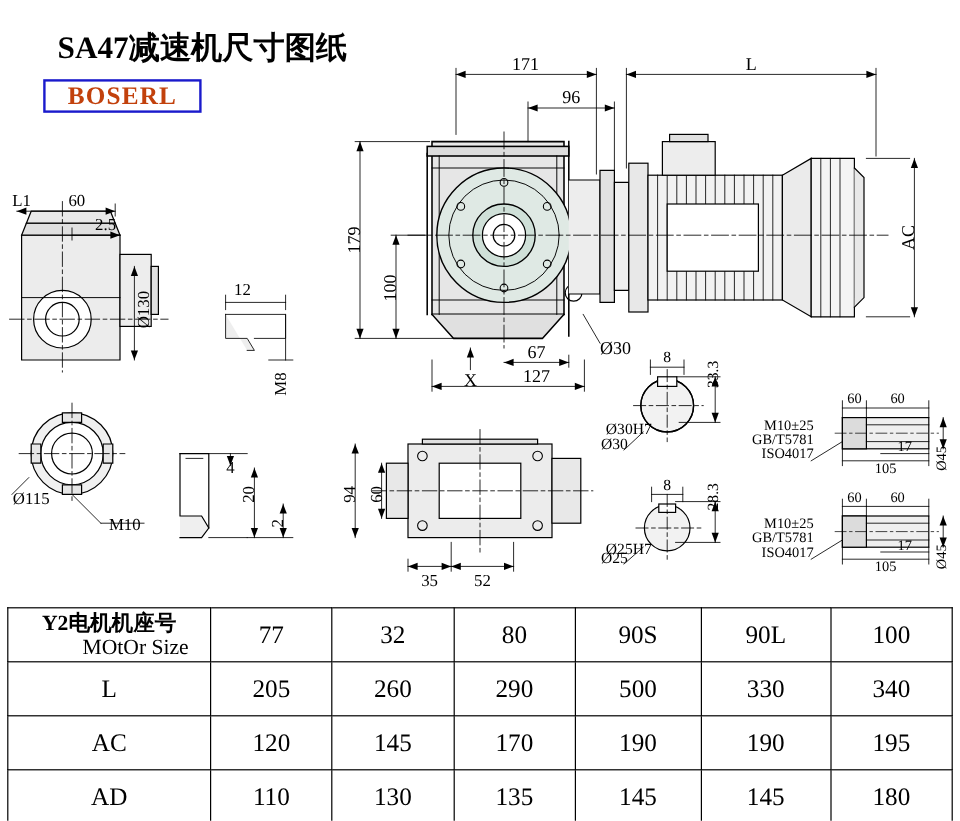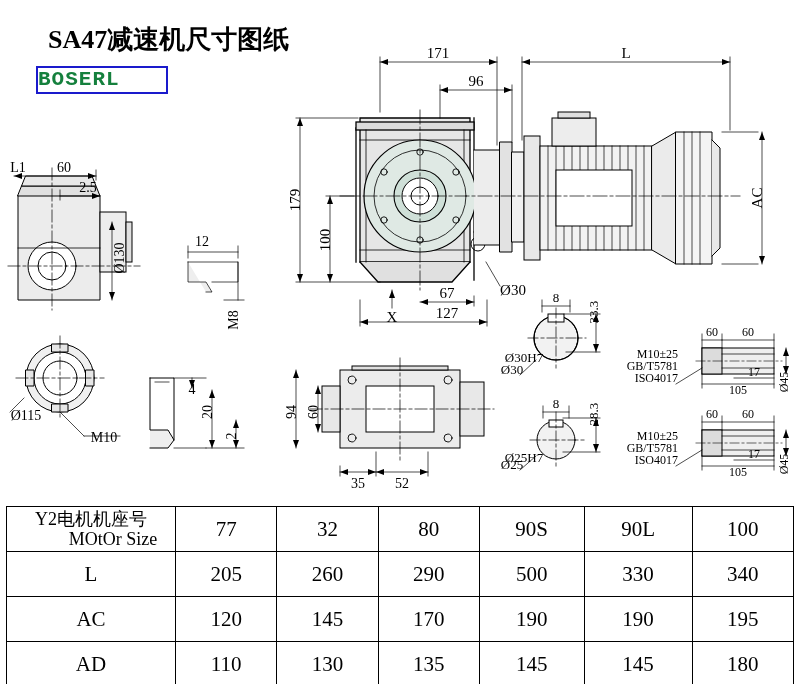--- a/index.html
+++ b/index.html
@@ -13,37 +13,37 @@
     position:absolute;left:48px;top:22px;
     font-family:"Liberation Serif", serif;
     font-size:26px;font-weight:bold;letter-spacing:0px;white-space:nowrap;
   }
   .logo{
     position:absolute;left:36px;top:66px;
     width:132px;height:28px;border:2px solid #1a1acc;
     box-sizing:border-box;
   }
   .logo span{
-    display:block;text-align:left;line-height:24px;
-    font-family:Liberation Mono, monospace;
-    font-size:21px;font-weight:bold;color:#15803d;letter-spacing:1px;
+    display:block;text-align:center;line-height:24px;
+    font-family:Liberation Serif, serif;
+    font-size:21px;font-weight:bold;color:#c2410c;letter-spacing:1px;
   }
   svg{position:absolute;left:0;top:0;}
   
   .tbl{
     position:absolute;left:6px;top:506px;width:788px;
     border-collapse:collapse;
     font-family:"Liberation Serif", serif;
   }
   .tbl td{
     border:1px solid #000;text-align:center;vertical-align:middle;
     font-size:21px;height:42px;
   }
   .tbl td.hdr{font-size:19px;line-height:20px;width:166px;}
-  .tbl td.hdr .l1{font-size:18px;}
+  .tbl td.hdr .l1{font-size:18px;font-weight:bold;}
   .tbl td.hdr .l2{font-size:18px;padding-left:44px;}
   .tbl td.rl{font-size:21px;}
 </style>
 </head>
 <body>
 
 <div id="sheet">
 
   <div class="title">SA47减速机尺寸图纸</div>
 

